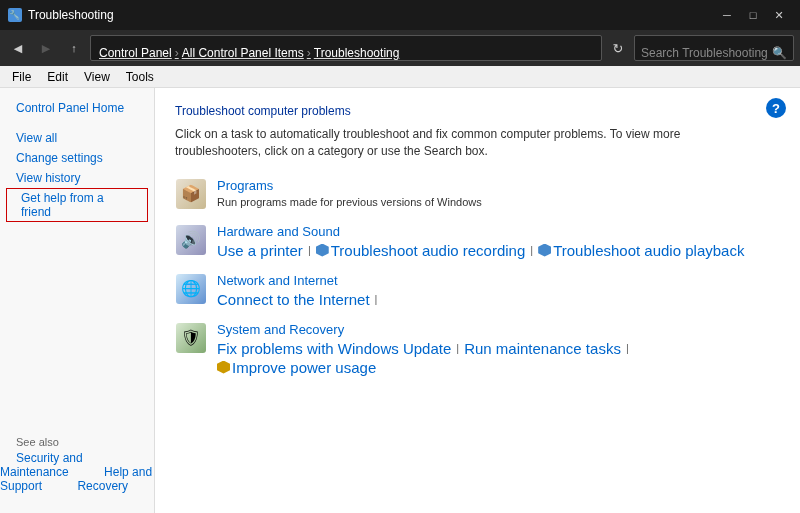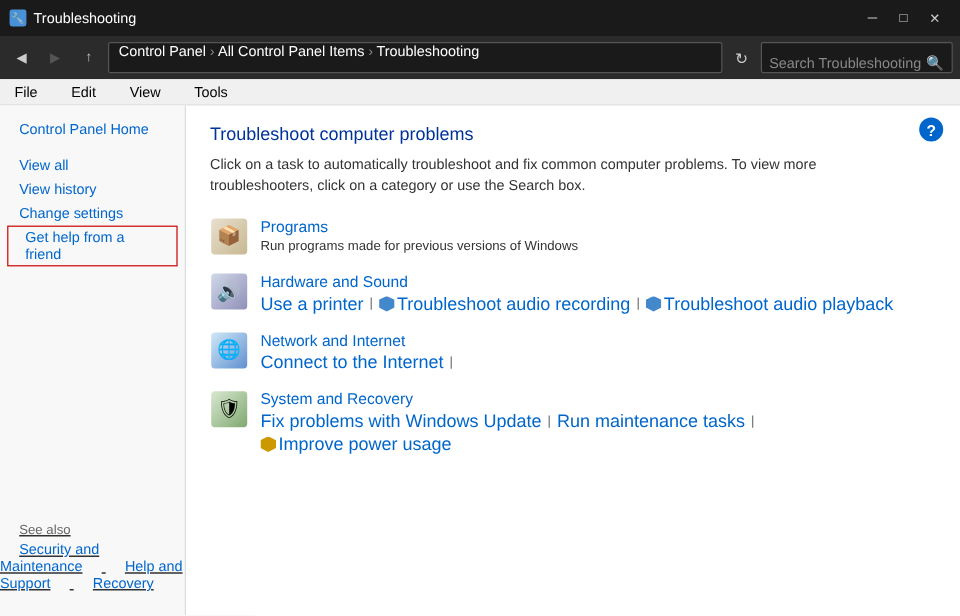--- a/index.html
+++ b/index.html
@@ -31,25 +31,26 @@
       gap: 4px;
     }
     .nav-btn { width: 24px; height: 24px; display: flex; align-items: center; justify-content: center; color: #ccc; font-size: 11px; background: transparent; border: none; cursor: pointer; border-radius: 2px; }
     .nav-btn.disabled { color: #555; cursor: default; }
     .address-box {
       flex: 1;
       height: 26px;
       background: #1a1a1a;
       border: 1px solid #555;
       display: flex;
-      align-items: flex-start;
+      align-items: flex-end;
       padding: 0 8px;
       color: #ddd;
       font-size: 12px;
       border-radius: 2px;
+      text-decoration: underline;
     }
     .address-breadcrumb { display: flex; align-items: center; gap: 3px; color: #ccc; font-size: 12px; }
     .address-breadcrumb span { color: #fff; }
     .address-breadcrumb .sep { color: #888; }
     .address-refresh { width: 24px; height: 24px; display: flex; align-items: center; justify-content: center; color: #ccc; font-size: 13px; }
     .search-box {
       width: 160px;
       height: 26px;
       background: #1a1a1a;
       border: 1px solid #555;
@@ -64,21 +65,20 @@
     .search-input-placeholder { flex: 1; font-size: 12px; color: #888; }
 
     
     .menu-bar {
       background: #f0f0f0;
       height: 22px;
       display: flex;
       align-items: center;
       padding: 0 4px;
       border-bottom: 1px solid #ddd;
-      gap: 12px;
     }
     .menu-item { padding: 2px 8px; font-size: 12px; color: #000; cursor: pointer; border-radius: 2px; }
 
     
     .main-layout {
       display: flex;
       height: calc(513px - 30px - 36px - 22px);
       background: #fff;
     }
 
@@ -99,21 +99,21 @@
       text-decoration: none;
     }
     .sidebar-link.highlighted {
       border: 1.5px solid #cc0000;
       padding: 2px 14px;
       margin: 0 6px;
       display: block;
     }
     .sidebar-divider { height: 10px; }
     .sidebar-section-label { padding: 3px 16px; font-size: 11px; color: #666; margin-top: 8px; }
-    .sidebar-bottom { margin-top: auto; padding: 10px 0; text-decoration: underline; }
+    .sidebar-bottom { margin-top: auto; padding: 10px 0; }
 
     
     .content {
       flex: 1;
       padding: 16px 20px;
       overflow-y: auto;
       position: relative;
     }
     .help-icon {
       position: absolute;
@@ -124,21 +124,21 @@
       background: #0066cc;
       border-radius: 50%;
       color: #fff;
       display: flex;
       align-items: center;
       justify-content: center;
       font-size: 13px;
       font-weight: bold;
       cursor: pointer;
     }
-    .page-title { font-size: 15px; color: #003399; font-weight: normal; margin-bottom: 8px; }
+    .page-title { font-size: 12px; color: #003399; font-weight: normal; margin-bottom: 8px; }
     .page-desc { font-size: 12px; color: #333; margin-bottom: 18px; line-height: 1.4; max-width: 560px; }
 
     
     .category-row {
       display: flex;
       align-items: flex-start;
       margin-bottom: 14px;
       gap: 10px;
     }
     .category-icon {
@@ -234,22 +234,22 @@
   <span class="menu-item">View</span>
   <span class="menu-item">Tools</span>
 </div>
 
 <div class="main-layout">
 
   <div class="sidebar">
     <a class="sidebar-link">Control Panel Home</a>
     <div class="sidebar-divider"></div>
     <a class="sidebar-link">View all</a>
+    <a class="sidebar-link">Change settings</a>
     <a class="sidebar-link">View history</a>
-    <a class="sidebar-link">Change settings</a>
     <a class="sidebar-link highlighted">Get help from a friend</a>
 
     <div class="sidebar-bottom">
       <div class="sidebar-section-label">See also</div>
       <a class="sidebar-link">Security and Maintenance</a>
       <a class="sidebar-link">Help and Support</a>
       <a class="sidebar-link">Recovery</a>
     </div>
   </div>
 

